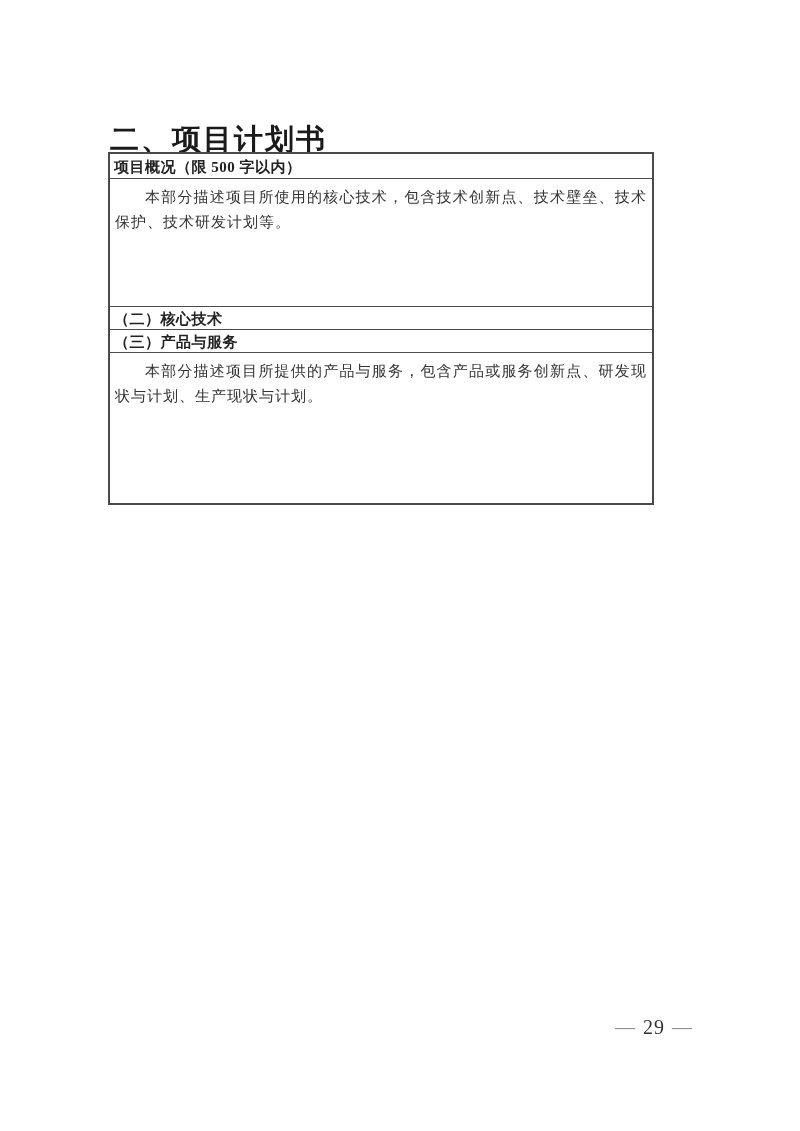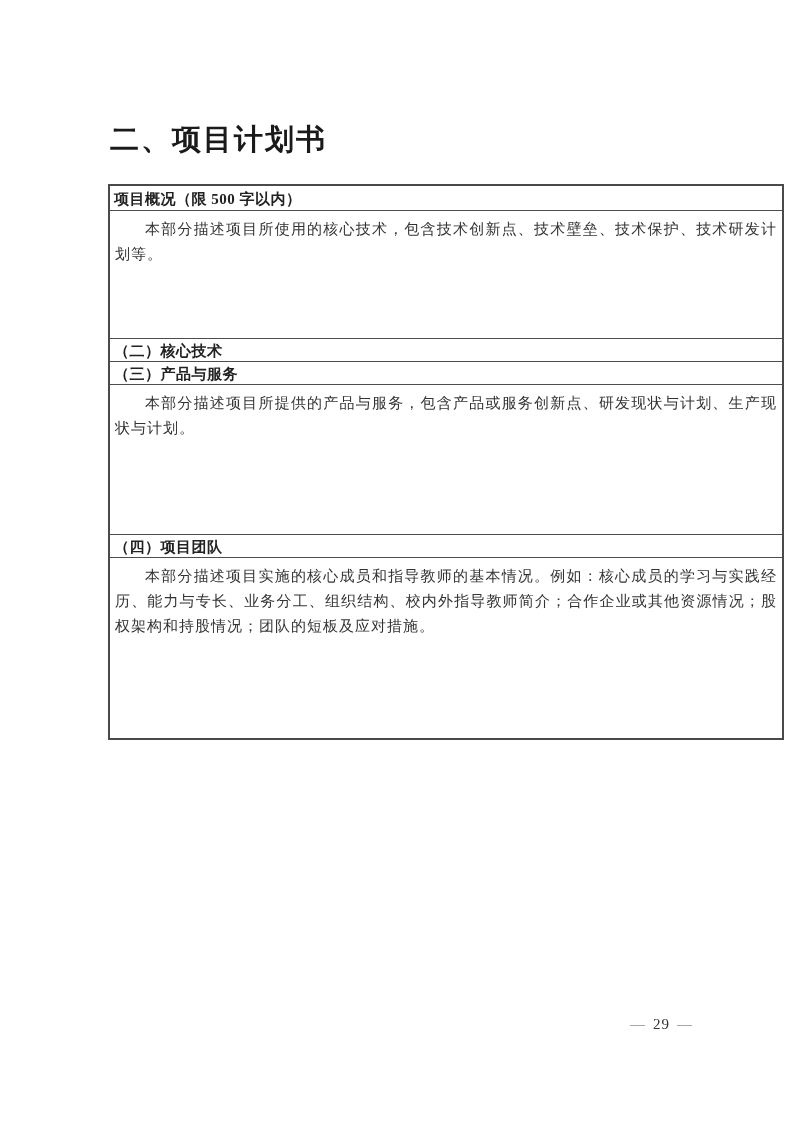--- a/index.html
+++ b/index.html
@@ -23,25 +23,24 @@
     font-weight: bold;
     font-size: 29px;
     letter-spacing: 2px;
     color: #1a1a1a;
     margin: 0;
   }
   .doc-table {
     position: absolute;
     left: 108px;
     top: 152px;
-    width: 676px;
+    width: 546px;
     border: 2px solid #4a4a4a;
     box-sizing: border-box;
     background: #ffffff;
-    margin-top: 32px;
   }
   .row {
     border-bottom: 1px solid #4d4d4d;
     box-sizing: border-box;
     overflow: hidden;
   }
   .section:last-child .row-body {
     border-bottom: none;
   }
   .row-header {
@@ -75,21 +74,21 @@
   .section-1 .row-body { height: 128px; }
   .section-2 .row-body { height: 128px; }
   .section-3 .row-body { height: 150px; }
   .section-4 .row-body { height: 180px; }
   .page-footer {
     position: absolute;
     top: 1016px;
     left: 0;
     width: 700px;
     text-align: right;
-    font-size: 15px;
+    font-size: 20px;
     letter-spacing: 1px;
     color: #333333;
   }
   .footer-dash {
     color: #8a8a8a;
     padding: 0 7px;
   }
   .footer-num {
     color: #333333;
   }
@@ -113,24 +112,18 @@
     <div class="row row-header">（二）核心技术</div>
   </div>
 
   <div class="section section-3">
     <div class="row row-header">（三）产品与服务</div>
     <div class="row row-body">
       <p>本部分描述项目所提供的产品与服务，包含产品或服务创新点、研发现状与计划、生产现状与计划。</p>
     </div>
   </div>
 
-  <div class="section section-4">
-    <div class="row row-header">（四）项目团队</div>
-    <div class="row row-body">
-      <p>本部分描述项目实施的核心成员和指导教师的基本情况。例如：核心成员的学习与实践经历、能力与专长、业务分工、组织结构、校内外指导教师简介；合作企业或其他资源情况；股权架构和持股情况；团队的短板及应对措施。</p>
-    </div>
-  </div>
 
 </div>
 
 <div class="page-footer">
   <span class="footer-dash">—</span><span class="footer-num">29</span><span class="footer-dash">—</span>
 </div>
 
 </body></html>

